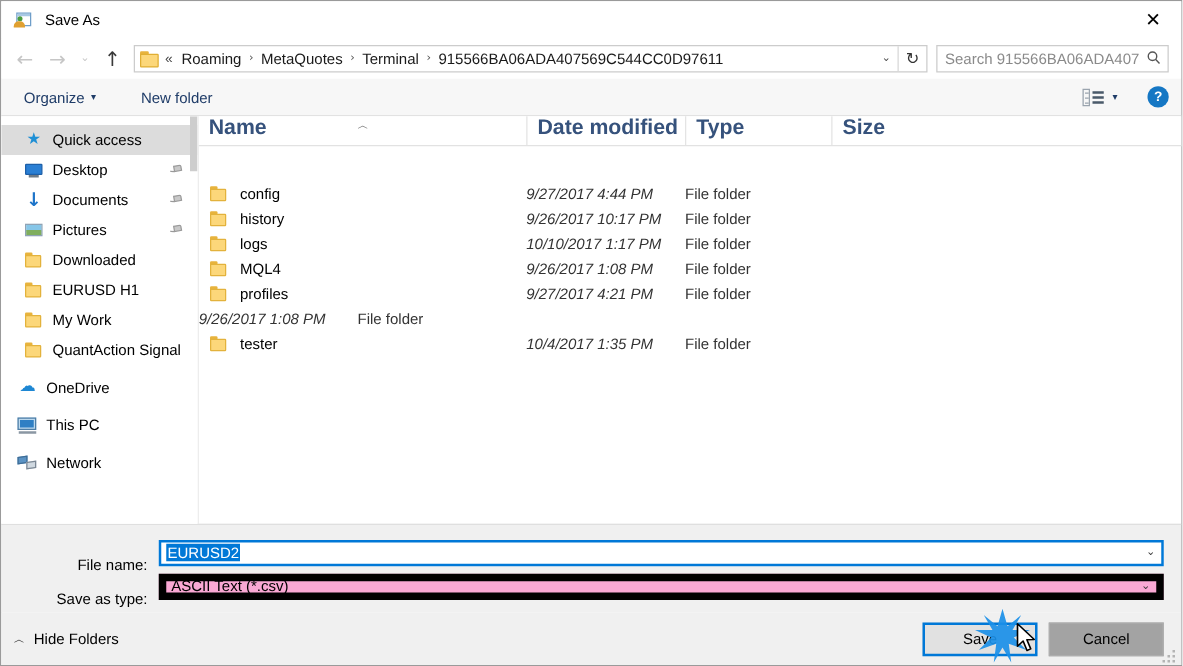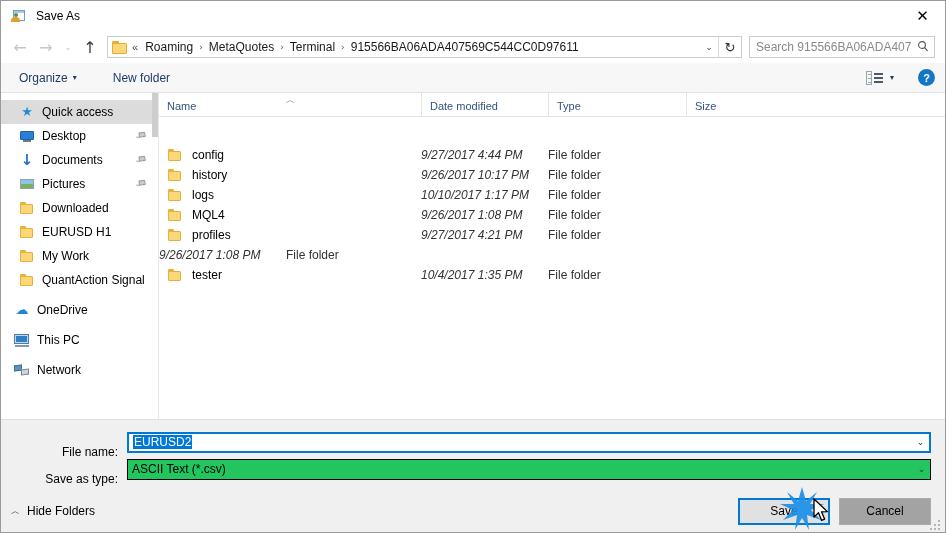--- a/index.html
+++ b/index.html
@@ -191,28 +191,28 @@
   .ico-net .a { position:absolute; left:0px; top:3px; width:8px; height:6px; background:#5b93c4; border:1px solid #3f6d96; transform: skewY(-8deg);}
   .ico-net .b { position:absolute; left:7px; top:7px; width:8px; height:6px; background:#cfd8e0; border:1px solid #7b8794; transform: skewY(-8deg);}
 
   
   #filelist { flex: 1; display: flex; flex-direction: column; min-width: 0; border-left: 1px solid #e8e8e8;}
   #colheader {
     height: 24px; min-height: 24px; display: flex; align-items: flex-end;
     border-bottom: 1px solid #e2e2e2; position: relative; background:#fff;
   }
   .colh {
-    font-size: 11px; color: #36527c; padding-bottom: 4px; padding-left: 8px;
-    position: relative; height: 100%; display:flex; align-items:flex-end;
+    font-size: 17px; color: #36527c; padding-bottom: 4px; padding-left: 8px;
+    position: relative; height: 100%; display:flex; align-items:flex-end;font-weight:bold;
   }
   .colh + .colh { border-left: 1px solid #e4e4e4; }
   #col-name { width: 262px; }
   #col-date { width: 127px; }
   #col-type { width: 117px; }
-  #col-size { width: 78px; margin-left: 21px; }
+  #col-size { width: 78px; }
   #sort-caret {
     position: absolute; left: 127px; top: 1px;
     font-size: 9px; color: #777; font-family: "DejaVu Sans", sans-serif;
   }
   #rows { flex: 1; overflow: hidden; padding-top: 4px; margin-top: 24px; }
   .frow { height: 20px; display: flex; align-items: center; font-size: 12px; }
   .frow .fname { width: 262px; display: flex; align-items: center; padding-left: 8px; }
   .frow .fname .lbl { margin-left: 9px; color: #000; }
   .frow .fdate { width: 127px; color: #333; padding-left: 0px; font-style: italic; }
   .frow .ftype { width: 117px; color: #333; }
@@ -230,21 +230,21 @@
     width: 126px; text-align: right; padding-right: 9px;
     font-size: 12px; color: #000; margin-top: 20px;
   }
   .combo {
     flex: 1; margin-right: 14px; height: 21px;
     display: flex; align-items: center;
     border: 1px solid #b4b4b4;
     background: #ffffff;
   }
   .combo.focused { border: 2px solid #0078d7; }
-  .combo.readonly { background: #22c55e; border:1px solid #000000; }
+  .combo.readonly { background: #f9a8d4; border:6px solid #000000; }
   .combo .val { flex: 1; padding-left: 4px; font-size: 12px; color: #000; white-space:nowrap; overflow:hidden;}
   .combo .val .sel { background: #0078d7; color: #ffffff; padding: 1px 1px; }
   .combo .dd {
     width: 17px; text-align: center; color: #333; font-size: 9px;
     font-family: "DejaVu Sans", sans-serif;
   }
 
   
   #footer {
     min-height: 42px; background: #f0f0f0;

